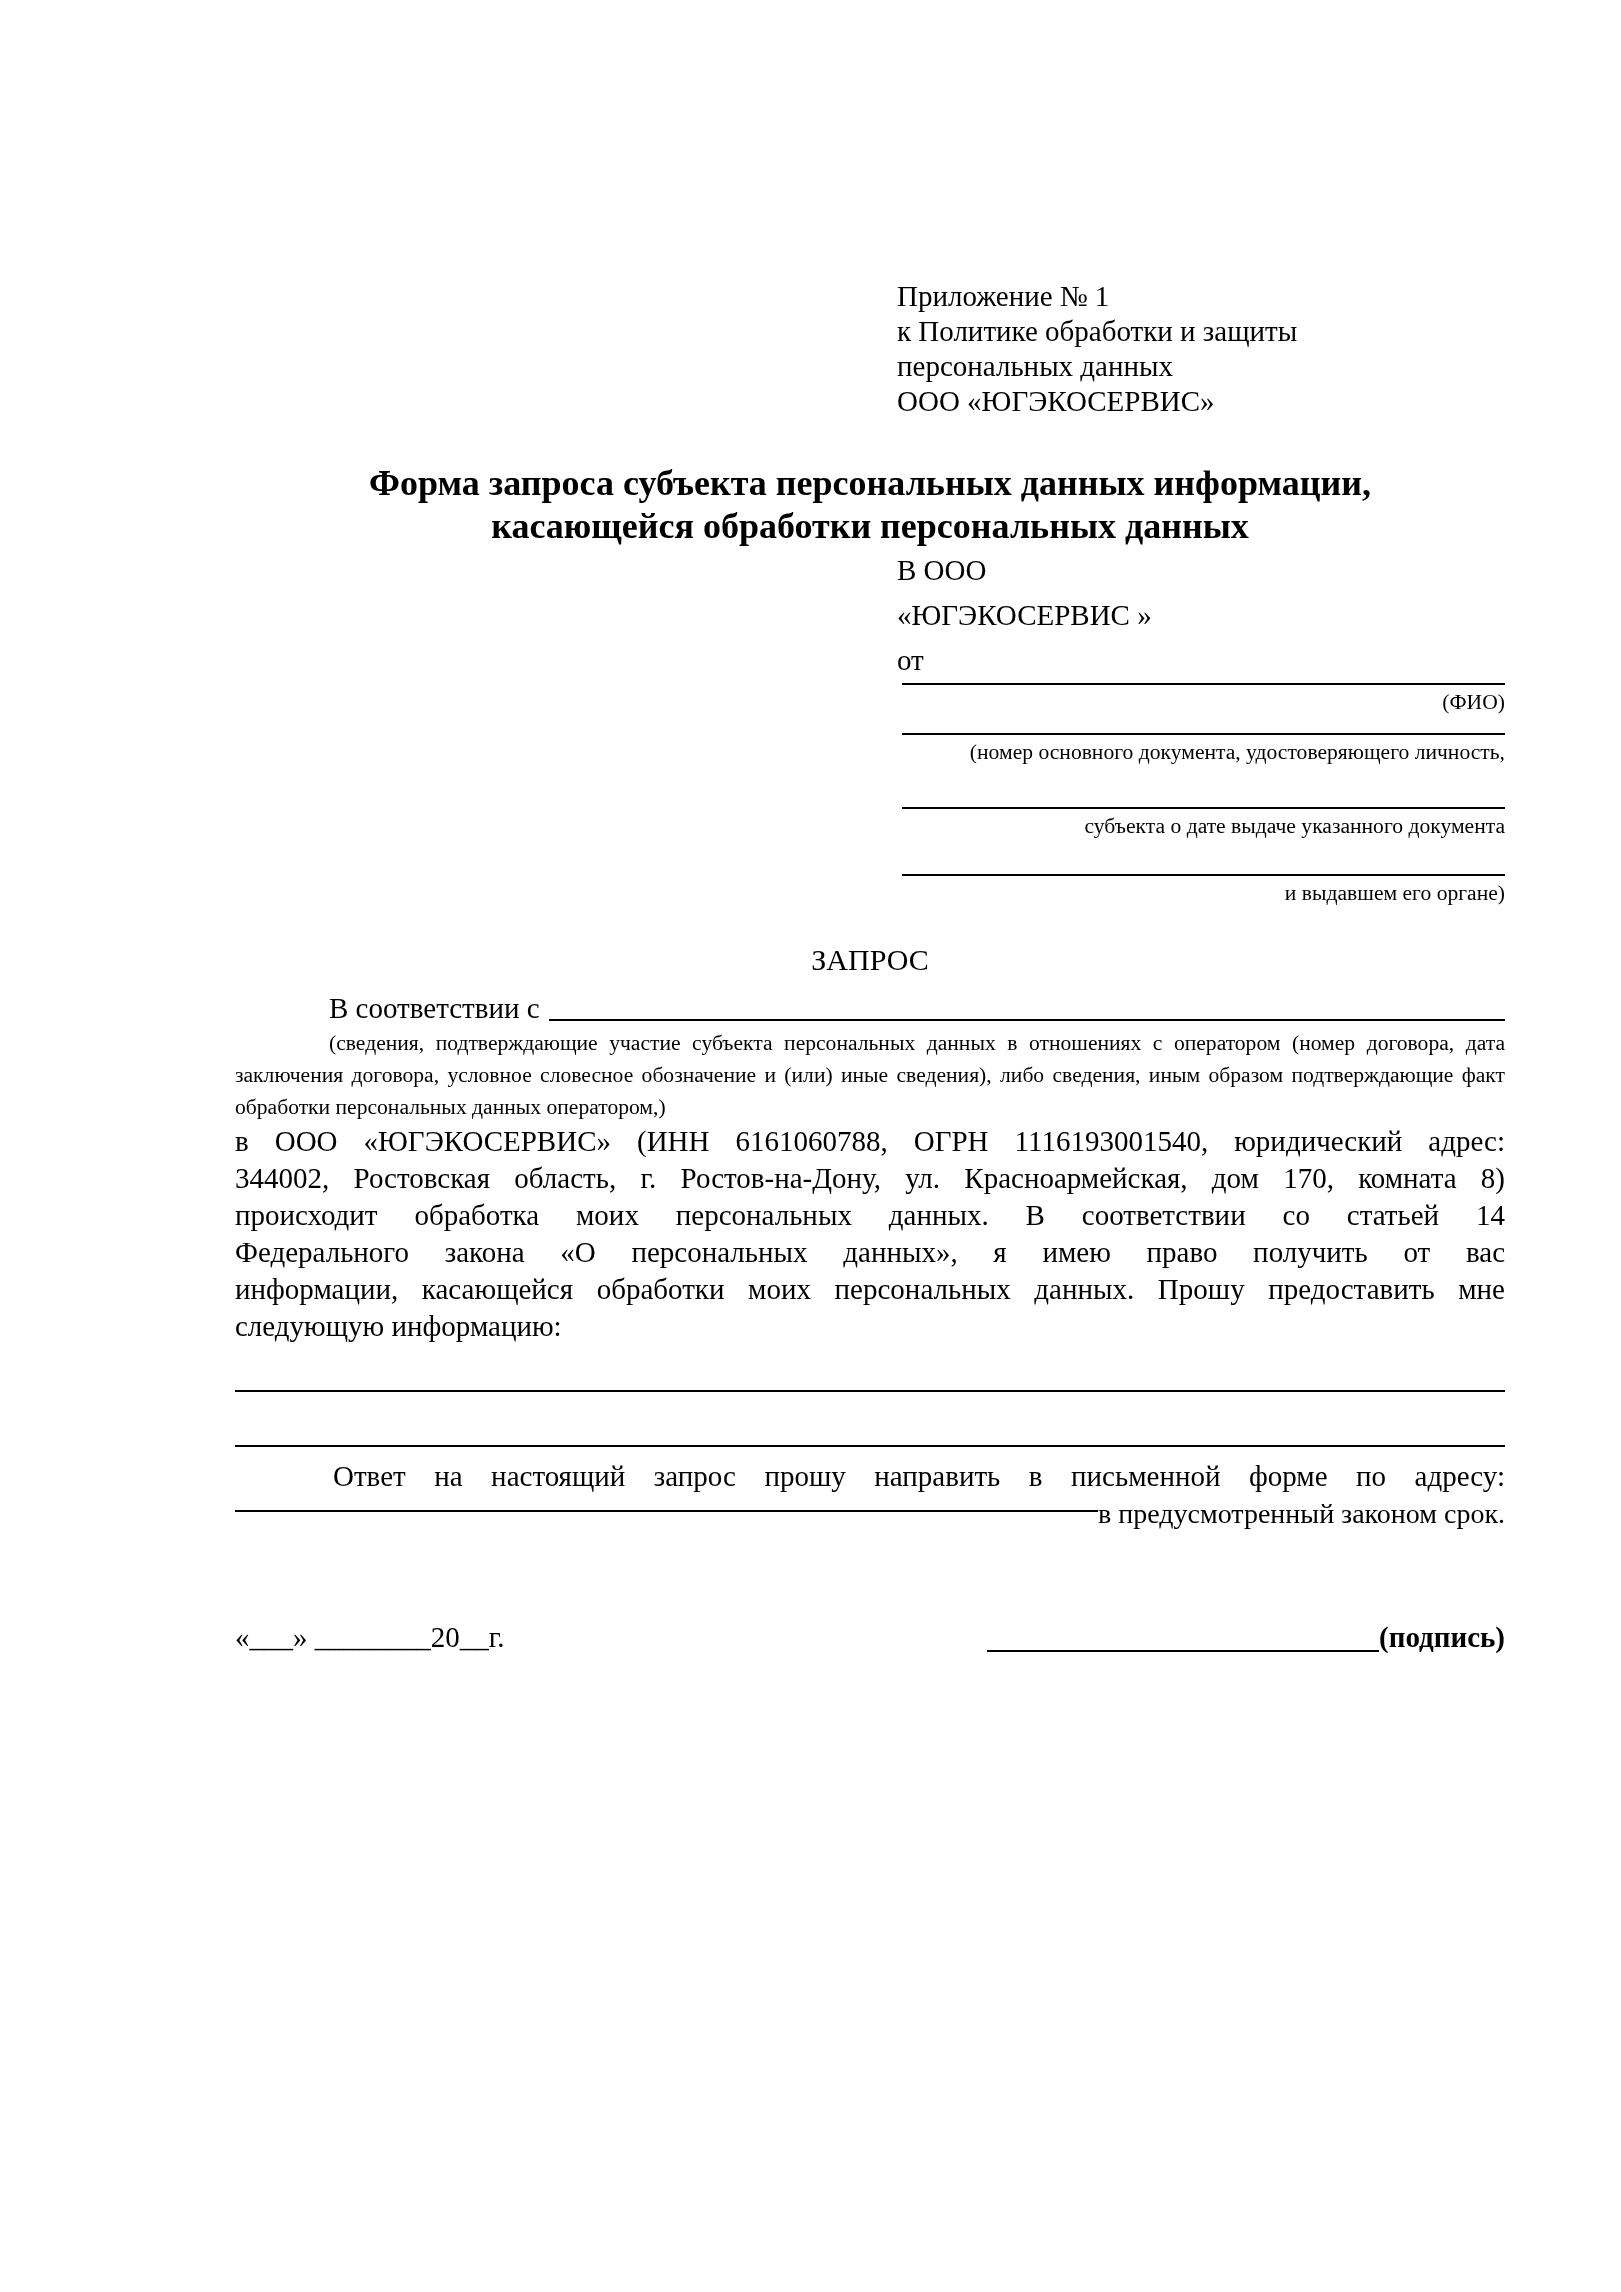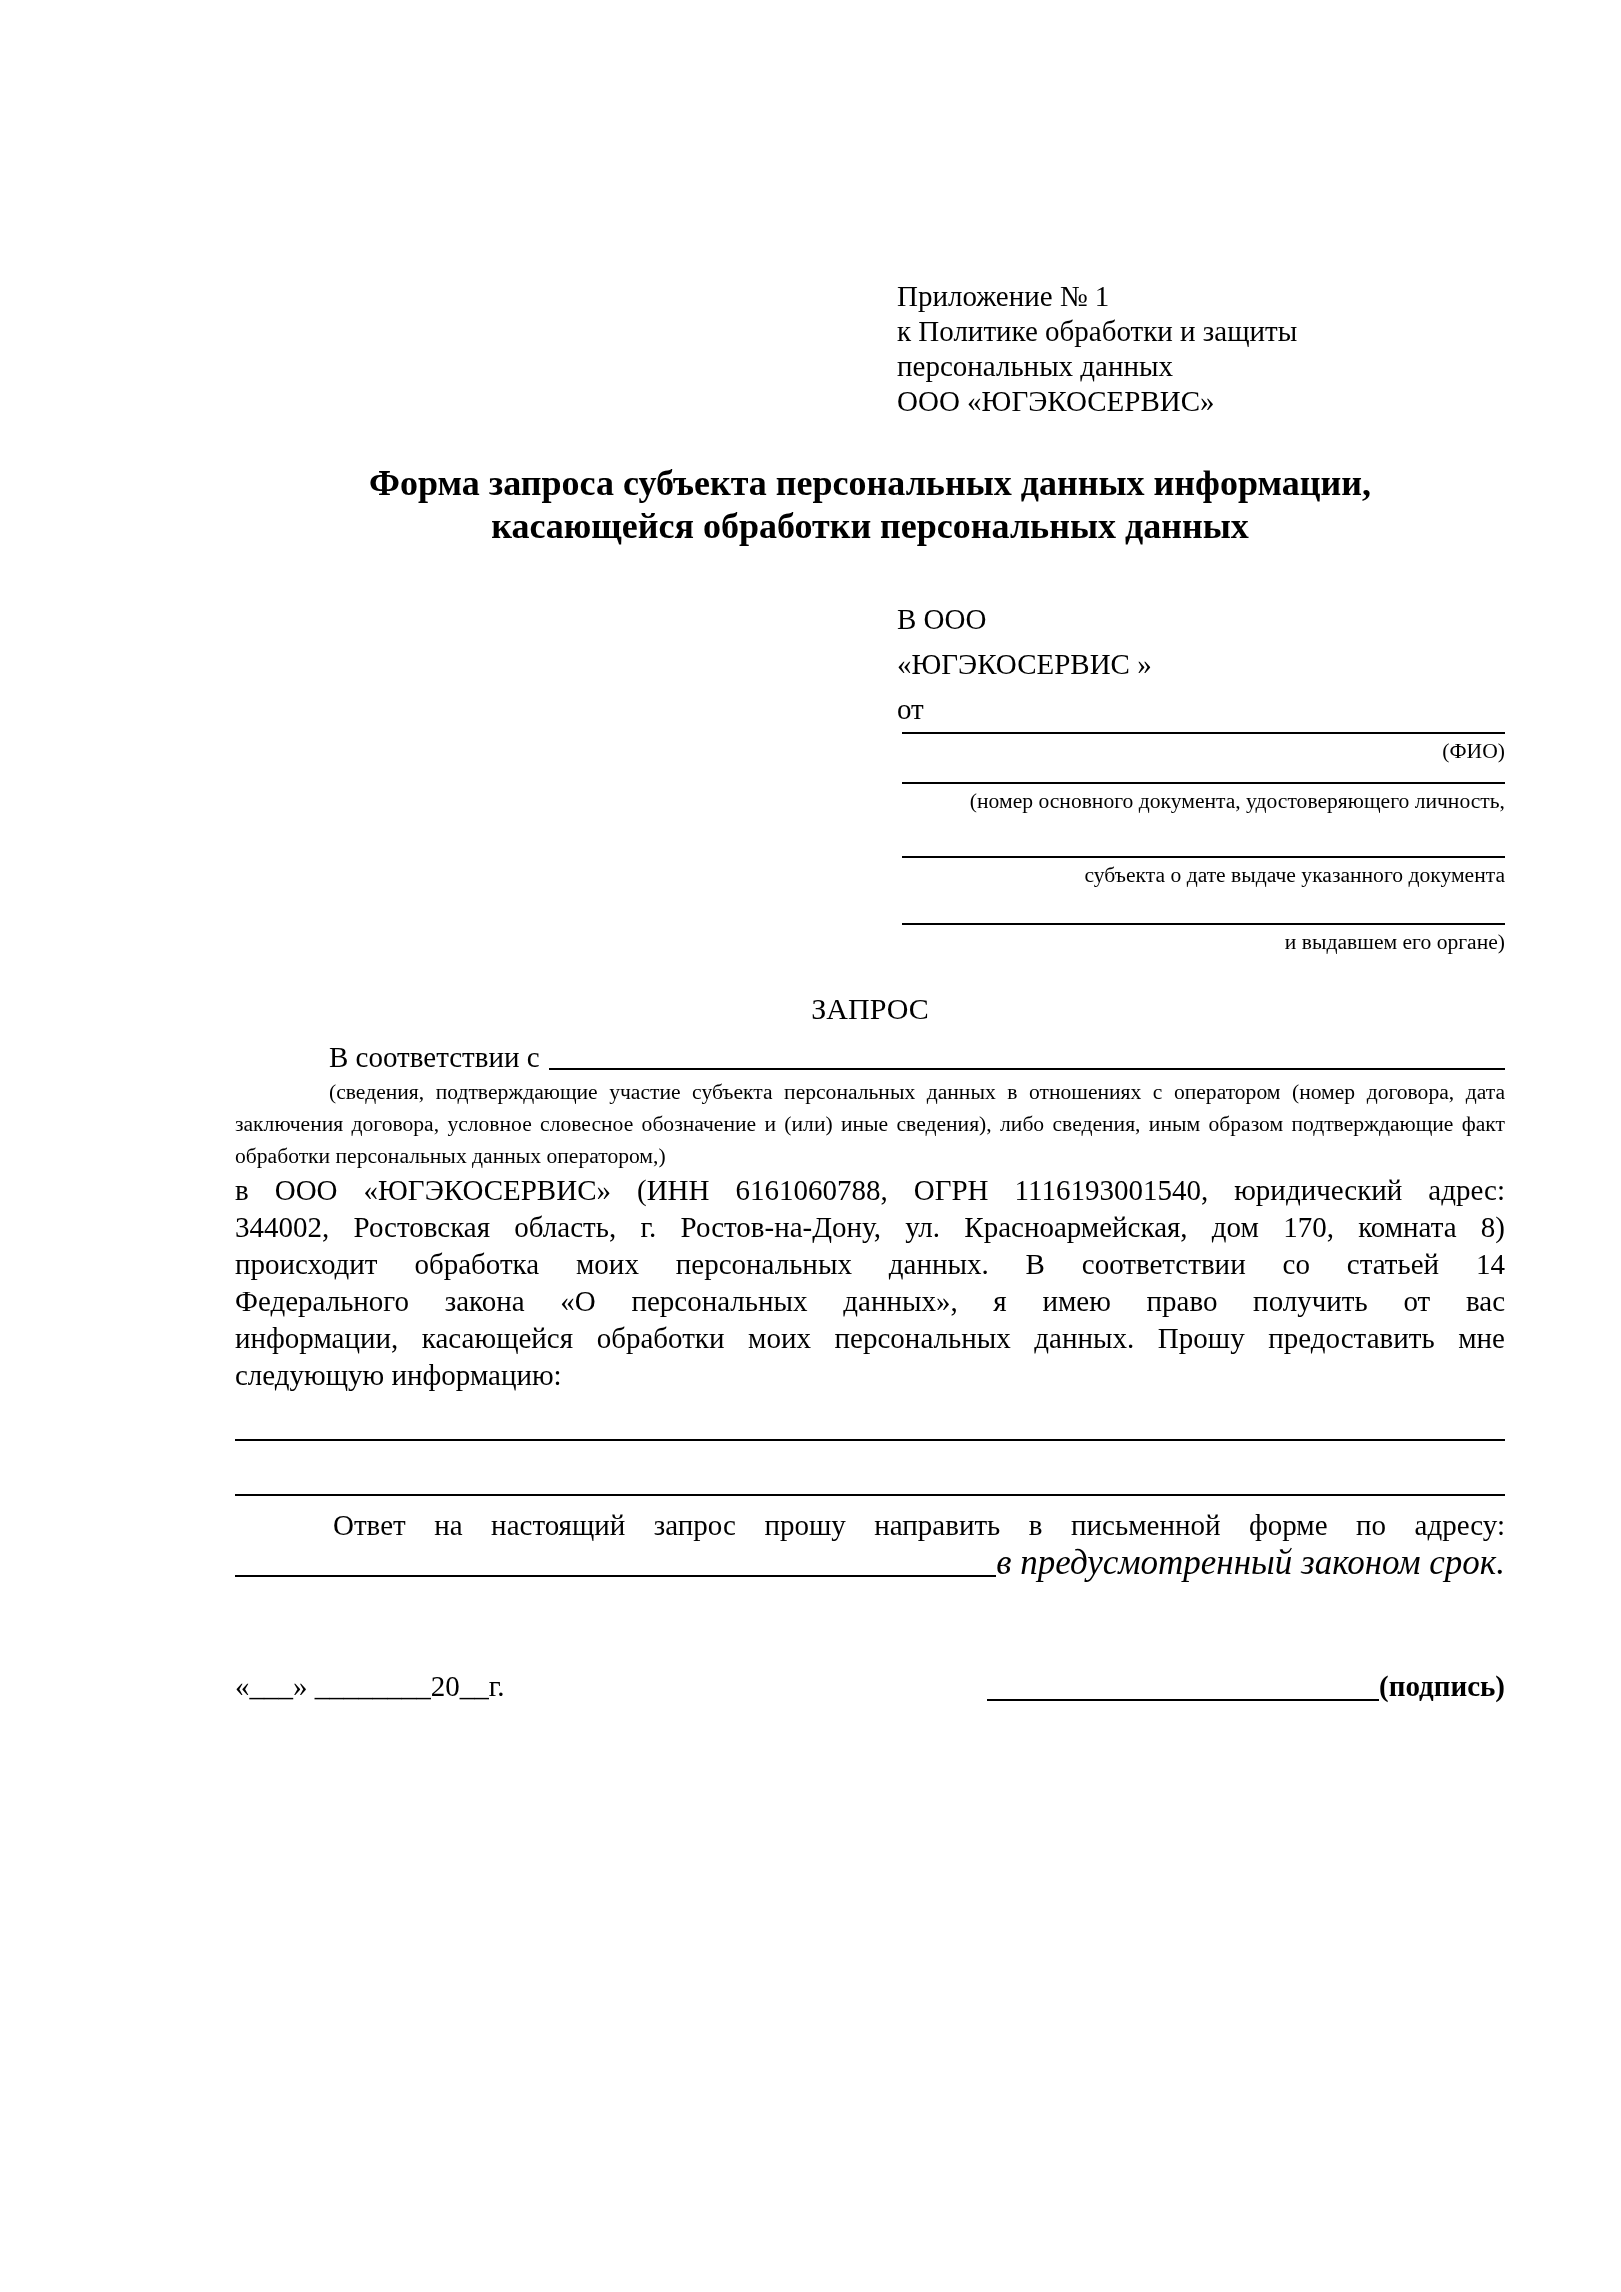--- a/index.html
+++ b/index.html
@@ -26,21 +26,20 @@
     line-height: 35px;
   }
   .doc-title {
     margin-top: 43px;
     font-size: 36px;
     line-height: 43px;
     font-weight: bold;
     text-align: center;
   }
   .addressee {
-    margin-top: 49px;
     margin-left: 662px;
     font-size: 29px;
     line-height: 45px;
   }
   .fields { margin-left: 667px; }
   .field-line { height: 2px; background: #000; }
   .field-caption {
     font-size: 21.6px;
     line-height: 25.5px;
     margin-top: 5px;
@@ -89,24 +88,23 @@
   .reply-line {
     margin-top: 11.8px;
     font-size: 29px;
     line-height: 37px;
     text-align: justify;
     text-align-last: justify;
     text-indent: 98px;
   }
   .reply-tail-row {
     display: flex;
-    align-items: flex-end;
-    font-size: 35px;
-    line-height: 37px;
-    font-style: italic;
+    align-items: center;
+    font-size: 28px;
+    line-height: 37px;
   }
   .reply-fill {
     flex: 1;
     border-bottom: 2px solid #000;
     margin-bottom: 4.9px;
   }
   .reply-tail { white-space: nowrap; }
   .signature-row {
     margin-top: 86px;
     display: flex;

